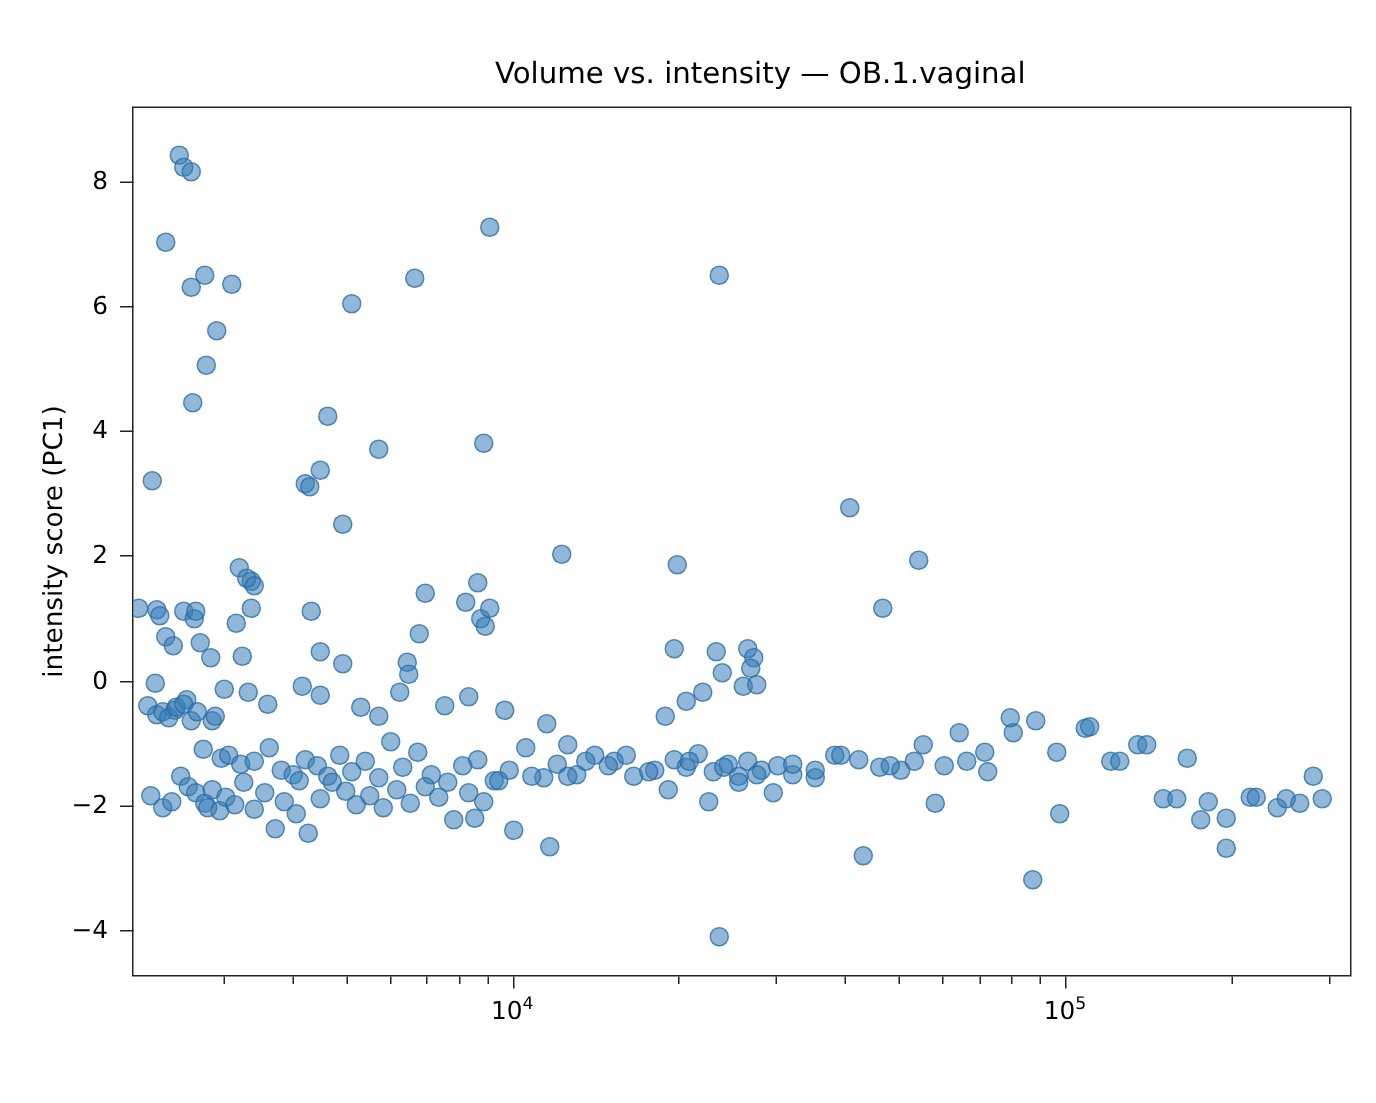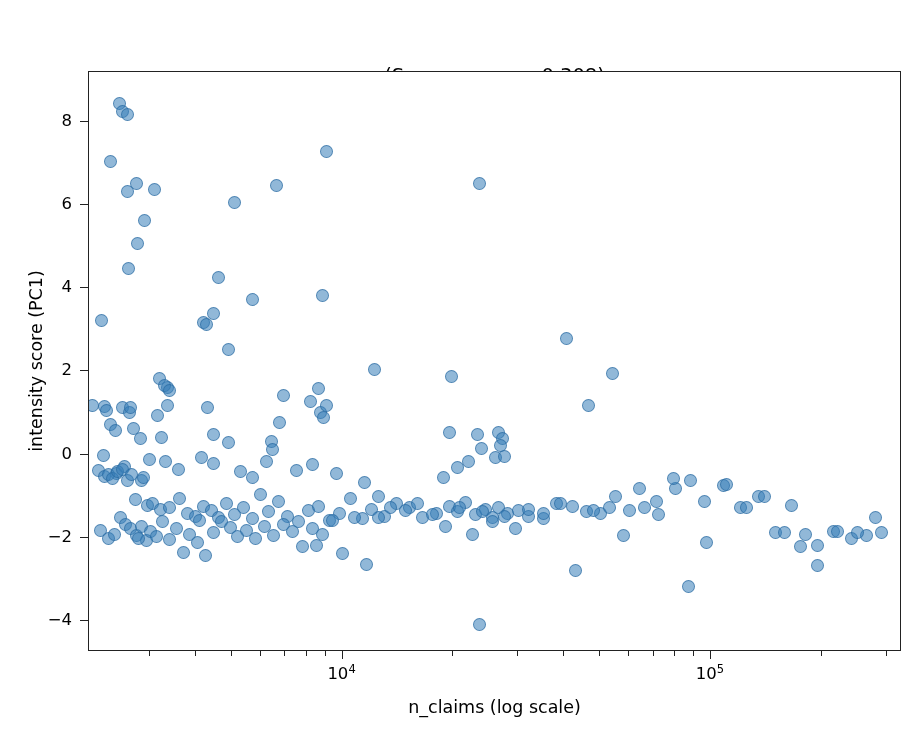--- a/index.html
+++ b/index.html
@@ -134,20 +134,21 @@
     transform-origin: 0 0;
     transform: translate(26px, 651px) rotate(-90deg);
   }
 </style>
 </head>
 <body>
 
 <div id="figure">
 
   <div id="chart-title">
+    <span>Volume vs. intensity — OB.1.vaginal</span>
     <span class="line2">(Spearman r = -0.308)</span>
   </div>
 
   <div id="axes">
     <div id="points-layer">
         <div class="pt" style="left: 21.85px; top: 89.39px;"></div>
         <div class="pt" style="left: 30.47px; top: 31.18px;"></div>
         <div class="pt" style="left: 33.03px; top: 39.5px;"></div>
         <div class="pt" style="left: 38.03px; top: 42.41px;"></div>
         <div class="pt" style="left: 38.64px; top: 119.74px;"></div>
@@ -412,16 +413,15 @@
       <div class="xtick-minor" style="left: 563.37px;"></div>
       <div class="xtick-minor" style="left: 599.07px;"></div>
       <div class="xtick-minor" style="left: 628.24px;"></div>
       <div class="xtick-minor" style="left: 652.9px;"></div>
       <div class="xtick-minor" style="left: 674.27px;"></div>
       <div class="xtick-minor" style="left: 693.11px;"></div>
       <div class="xtick-minor" style="left: 820.88px;"></div>
       <div class="xtick-minor" style="left: 885.75px;"></div>
     </div>
 
-  <div id="xlabel">n_claims (log scale)</div>
   <div id="ylabel">intensity score (PC1)</div>
 
 </div>
 
 </body></html>

